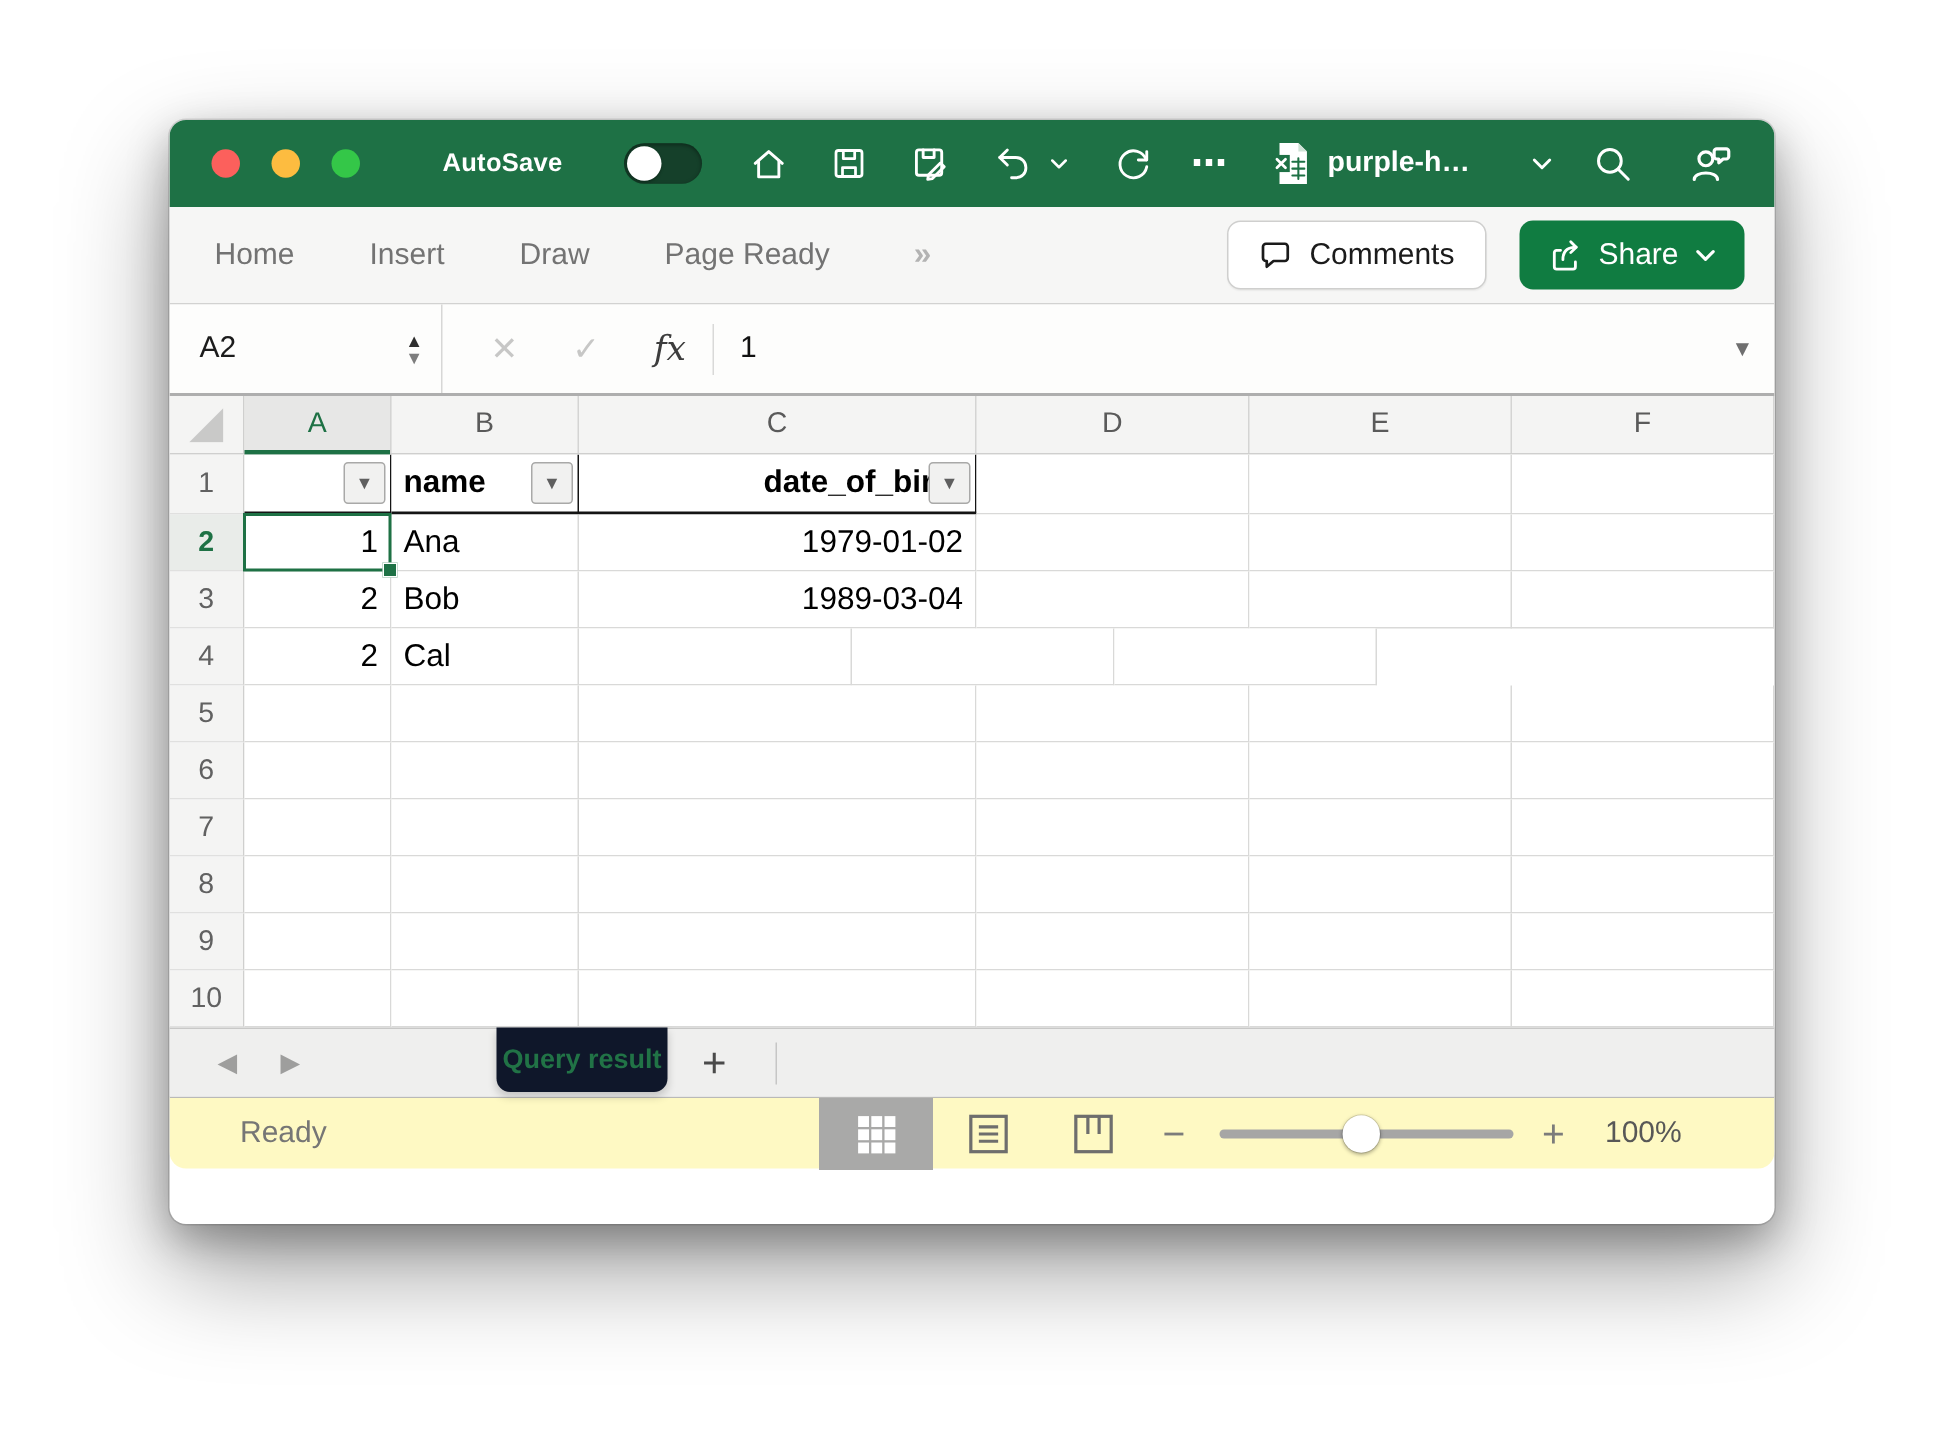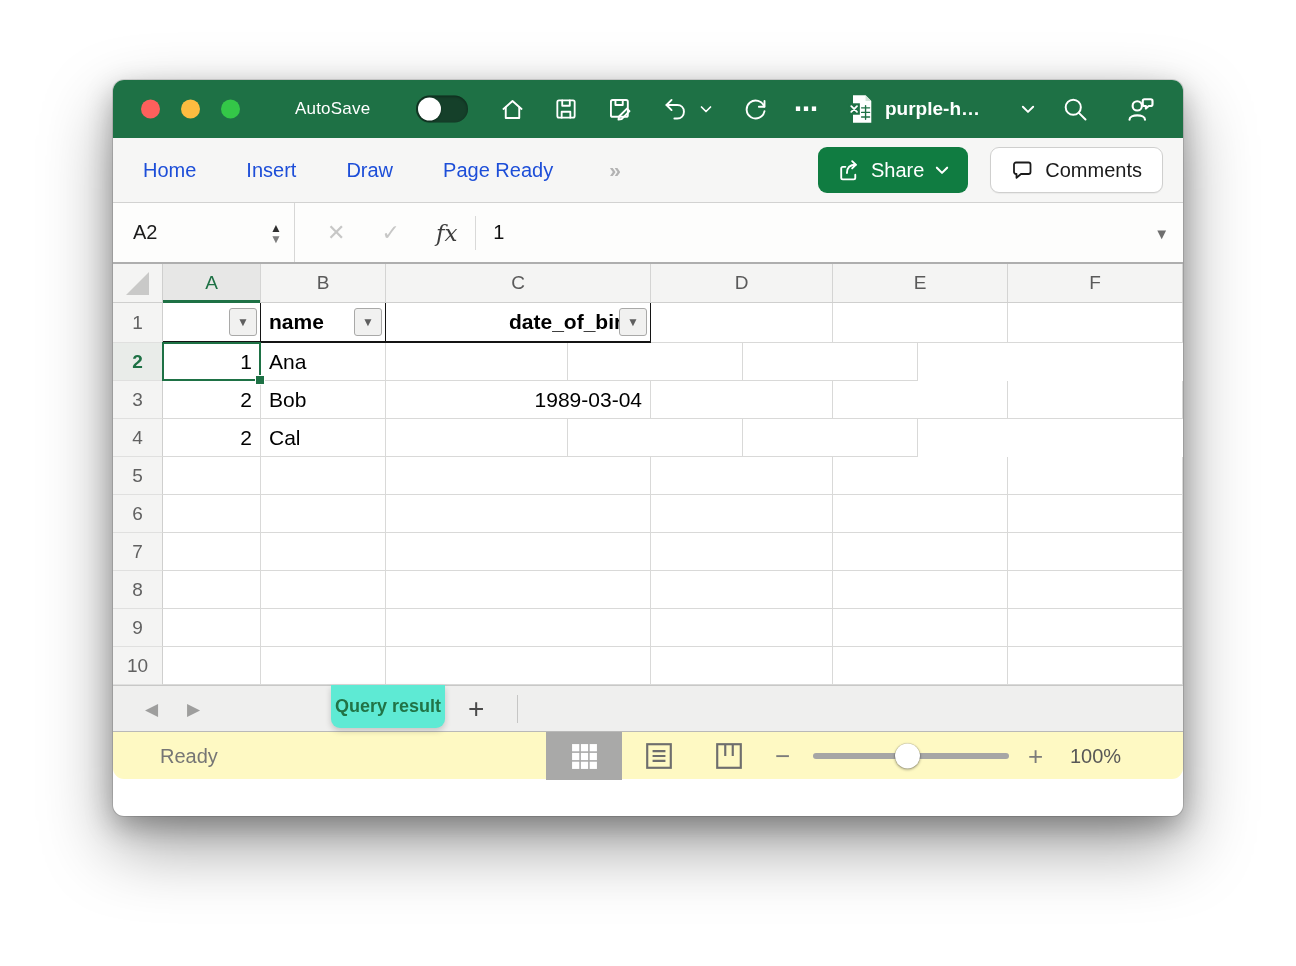--- a/index.html
+++ b/index.html
@@ -10,37 +10,37 @@
     border-radius:11px; background:#fff; overflow:hidden;
     box-shadow:0 30px 70px rgba(0,0,0,.38), 0 10px 28px rgba(0,0,0,.28), 0 0 0 1px rgba(0,0,0,.12); }
 
   
   .titlebar { position:relative; height:58px; background:#1E7145; }
   .titlebar > * { position:absolute; top:50%; transform:translateY(-50%); }
   .tl { width:19px; height:19px; border-radius:50%; }
   .tl.red    { left:28px;  background:#FC605C; }
   .tl.yellow { left:68px;  background:#FDBC40; }
   .tl.green  { left:108px; background:#34C748; }
-  .autosave-label { left:182px; color:#fff; font-size:17px; font-weight:400; letter-spacing:.2px;text-align:center; }
+  .autosave-label { left:182px; color:#fff; font-size:17px; font-weight:700; letter-spacing:.2px;text-align:center; }
   .toggle { left:303px; width:52px; height:27px; border-radius:14px; background:#15402a;
     box-shadow:inset 0 1px 3px rgba(0,0,0,.4); cursor:pointer; }
   .toggle .knob { position:absolute; left:2px; top:2px; width:23px; height:23px; border-radius:50%;
     background:#fff; box-shadow:0 1px 2px rgba(0,0,0,.35); }
   .tb-icon { width:30px; height:30px; display:flex; align-items:center; justify-content:center; cursor:pointer; }
   .tb-icon svg { stroke:#fff; fill:none; stroke-width:1.7; stroke-linecap:round; stroke-linejoin:round; }
   .pos-home { left:384px; } .pos-save { left:438px; } .pos-saveedit { left:492px; }
   .pos-undo { left:547px; } .pos-undochev { left:585px; width:16px; }
   .pos-redo { left:627px; } .pos-more { left:681px; color:#fff; font-size:24px; letter-spacing:2px; font-weight:700; }
   .pos-xldoc { left:733px; } .pos-fname { left:772px; color:#fff; font-size:19px; font-weight:700; cursor:pointer; }
   .pos-fnamechev { left:900px; } .pos-search { left:947px; } .pos-people { left:1013px; }
 
   
   .ribbon { position:relative; height:65px; background:#f6f6f5; border-bottom:1px solid #d2d2d1;
     display:flex; align-items:center; padding-left:30px; }
-  .rtab { font-size:20px; color:#1d4ed8; font-weight:500; margin-right:50px; cursor:pointer; }
+  .rtab { font-size:20px; color:#737373; font-weight:500; margin-right:50px; cursor:pointer; }
   .roverflow { color:#b3b3b3; font-size:21px; font-weight:700; margin-left:6px; cursor:pointer; }
   .rbtns { position:absolute; right:20px; top:50%; transform:translateY(-50%); display:flex; gap:22px; align-items:center; }
   .btn { height:46px; border-radius:9px; display:flex; align-items:center; gap:10px;
     font-size:20px; cursor:pointer; }
   .btn.comments { background:#fff; border:1px solid #cfcfce; color:#1b1b1b; padding:0 20px;
     box-shadow:0 1px 1px rgba(0,0,0,.05); }
   .btn.comments svg { stroke:#1b1b1b; fill:none; stroke-width:1.8; stroke-linejoin:round; }
   .btn.share { background:#107C41; color:#fff; padding:0 18px; font-weight:500; }
   .btn.share svg { stroke:#fff; fill:none; stroke-width:1.8; stroke-linecap:round; stroke-linejoin:round; }
 
@@ -86,21 +86,21 @@
     display:flex; align-items:center; justify-content:center; font-size:12px; color:#5f5f5f;
     font-weight:400; cursor:pointer; }
   .sel::after { content:""; position:absolute; inset:-1px; border:2.5px solid #1E7145; pointer-events:none; z-index:2; }
   .sel::before { content:""; position:absolute; right:-5px; bottom:-5px; width:8px; height:8px;
     background:#1E7145; border:1.5px solid #fff; z-index:3; }
 
   
   .tabbar { position:relative; height:46px; background:#efefee; border-top:1px solid #c8c8c7; }
   .navarrow { position:absolute; top:50%; transform:translateY(-50%); font-size:17px; color:#9e9e9d; cursor:pointer; }
   .navarrow.prev { left:32px; } .navarrow.next { left:74px; }
-  .sheettab { position:absolute; left:218px; top:-1px; width:114px; height:43px; background:#5eead4;
+  .sheettab { position:absolute; left:218px; top:-1px; width:114px; height:43px; background:#0f172a;
     border-radius:0 0 9px 9px; box-shadow:0 3px 6px rgba(0,0,0,.18);
     display:flex; align-items:center; justify-content:center;
     color:#217346; font-size:18px; font-weight:700; cursor:pointer; z-index:2; }
   .addsheet { position:absolute; left:355px; top:50%; transform:translateY(-50%);
     font-size:28px; font-weight:500; color:#4a4a4a; cursor:pointer; }
   .tabsep { position:absolute; left:404px; top:9px; width:1px; height:28px; background:#c6c6c5; }
 
   
   .statusbar { position:relative; height:48px; background:#fef9c3; border-top:1px solid #b9b9b8;
     border-radius:0 0 11px 11px; }
@@ -200,36 +200,36 @@
     </span>
   </div>
 
   <div class="ribbon">
     <span class="rtab">Home</span>
     <span class="rtab">Insert</span>
     <span class="rtab">Draw</span>
     <span class="rtab">Page Ready</span>
     <span class="roverflow">»</span>
     <div class="rbtns">
+      <div class="btn comments">
+        <svg width="24" height="24" viewBox="0 0 24 24">
+          <path d="M5 4.5 h12.5 a2 2 0 0 1 2 2 v7.5 a2 2 0 0 1 -2 2 h-7.5 l-4.5 3.8 v-3.8 H5 a2 2 0 0 1 -2 -2 V6.5 a2 2 0 0 1 2 -2 z" fill="none"></path>
+        </svg>
+        <span>Comments</span>
+      </div>
       <div class="btn share">
         <svg width="25" height="25" viewBox="0 0 24 24">
           <path d="M9 8.5 H6.5 a1.5 1.5 0 0 0 -1.5 1.5 v9 a1.5 1.5 0 0 0 1.5 1.5 h10.5 a1.5 1.5 0 0 0 1.5 -1.5 V16"></path>
           <path d="M10.5 14.5 c0 -5.5 3 -8 8.5 -8"></path>
             <path d="M15.5 3 L19 6.5 L15.5 10"></path>
         </svg>
         <span>Share</span>
         <svg width="16" height="16" viewBox="0 0 14 14">
             <path d="M2.5 5 L7 9.5 L11.5 5"></path>
           </svg>
-      </div>
-      <div class="btn comments">
-        <svg width="24" height="24" viewBox="0 0 24 24">
-          <path d="M5 4.5 h12.5 a2 2 0 0 1 2 2 v7.5 a2 2 0 0 1 -2 2 h-7.5 l-4.5 3.8 v-3.8 H5 a2 2 0 0 1 -2 -2 V6.5 a2 2 0 0 1 2 -2 z" fill="none"></path>
-        </svg>
-        <span>Comments</span>
       </div>
     </div>
   </div>
 
   <div class="formulabar">
     <div class="namebox">
       <span>A2</span>
       <span class="spinner">
         <span class="up">▲</span>
         <span class="dn">▼</span>
@@ -276,20 +276,23 @@
           <div class="cell" style="width: 175px; justify-content: flex-start;"></div>
           <div class="cell" style="width: 175px; justify-content: flex-start;"></div>
         </div>
         <div class="grow" style="height: 38px;">
           <div class="rowh rowh-sel">2</div>
           <div class="cell sel" style="width: 98px; justify-content: flex-end;">
             <span>1</span>
           </div>
           <div class="cell" style="width: 125px; justify-content: flex-start;">
             <span>Ana</span>
+          </div>
+          <div class="cell" style="width: 265px; justify-content: flex-end;">
+            <span>1979-01-02</span>
           </div>
           <div class="cell" style="width: 182px; justify-content: flex-start;"></div>
           <div class="cell" style="width: 175px; justify-content: flex-start;"></div>
           <div class="cell" style="width: 175px; justify-content: flex-start;"></div>
         </div>
         <div class="grow" style="height: 38px;">
           <div class="rowh">3</div>
           <div class="cell" style="width: 98px; justify-content: flex-end;">
             <span>2</span>
           </div>

